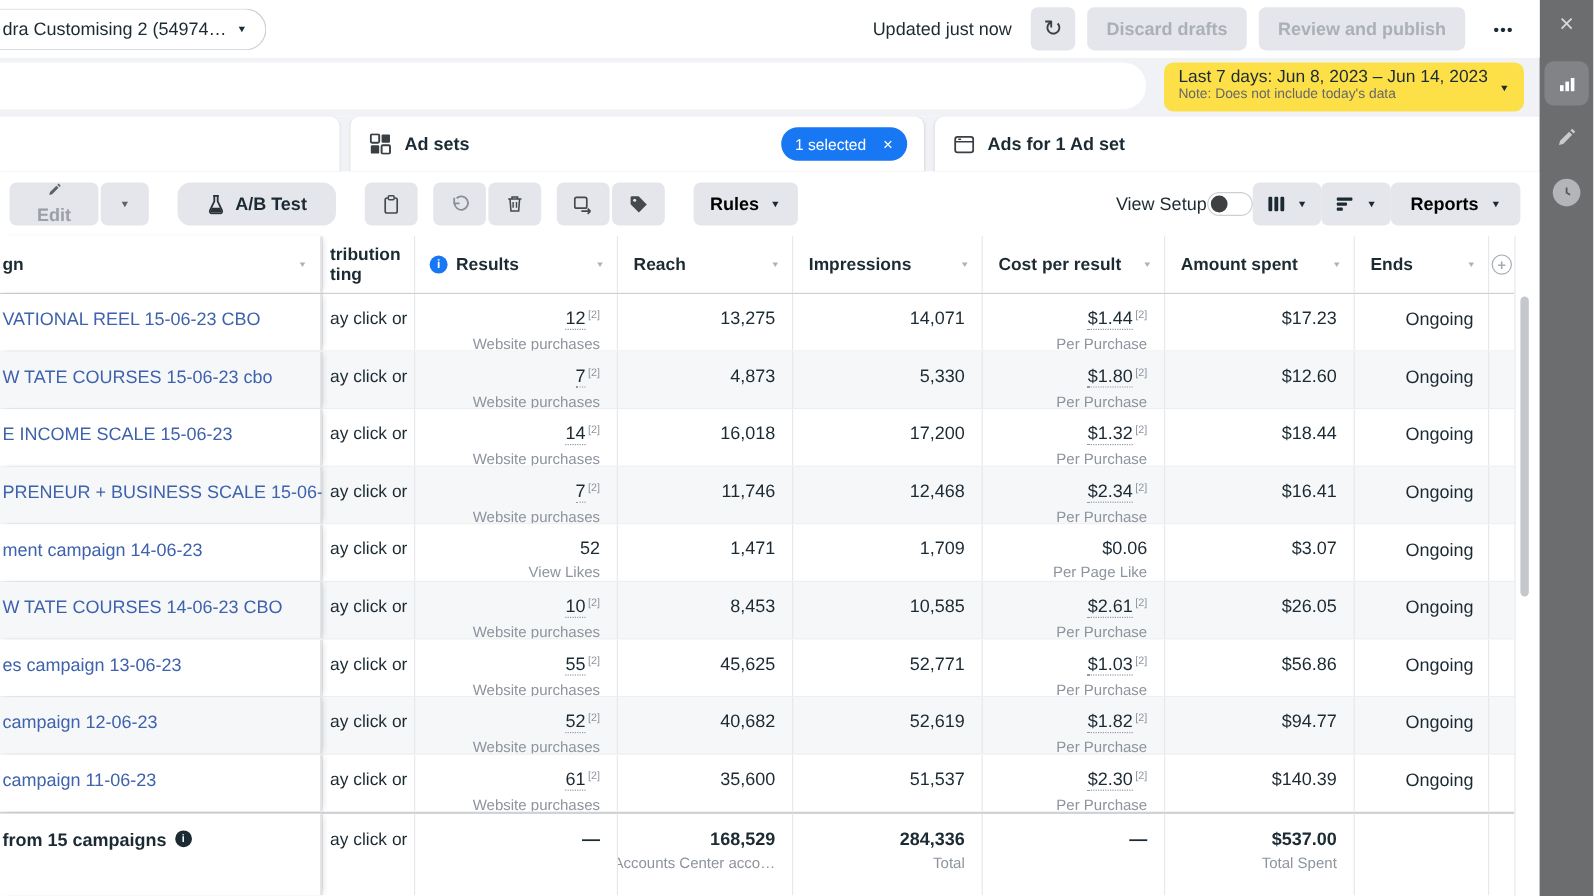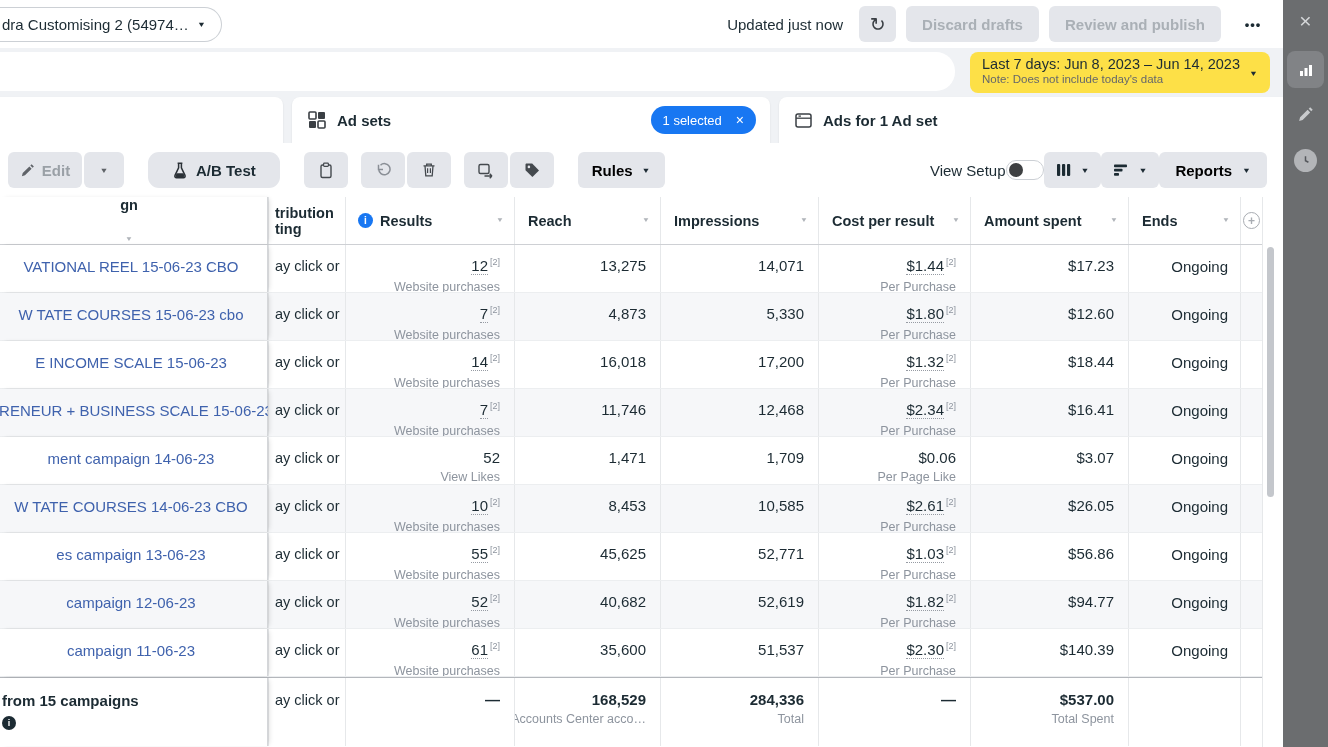--- a/index.html
+++ b/index.html
@@ -41,21 +41,21 @@
   .tab-inner { display:flex; align-items:center; height:100%; padding:0 16px; gap:11px; }
   .tab-label { font-size:15px; font-weight:bold; color:#1c2b33; white-space:nowrap; }
   .sel-pill { position:absolute; right:14px; top:9px; height:28px; background:#1877f2; color:#fff; border-radius:14px;
     display:flex; align-items:center; padding:0 12px; gap:14px; font-size:13px; cursor:pointer; }
   .sel-pill .x { font-size:14px; line-height:1; }
   .gicon { color:#3a3f44; display:block; }
 
   
   .toolbar { position:absolute; top:143px; left:0; width:1283px; height:54px; background:#fff; display:flex; align-items:center; }
   .tb { margin-left:2px; }
-  .edit-main { margin-left:8px; width:74px; gap:7px; color:#9aa0a6; font-weight:bold; }
+  .edit-main { margin-left:8px; width:74px; gap:7px; color:#9aa0a6; font-weight:bold;flex-direction:column; }
   .edit-main svg { color:#5f6368; }
   .edit-caret { width:40px; }
   .ab-btn { margin-left:24px; padding:0 24px; gap:8px; color:#1c2b33; font-weight:bold;border-radius:11px; }
   .tool-icon { width:44px; color:#44494e; }
   .first-gap { margin-left:24px; }
   .mid-gap { margin-left:13px; }
   .undo-ic { color:#8a8f96; }
   .rules-btn { margin-left:24px; padding:0 14px; gap:9px; font-weight:bold; }
   .toolbar-right { position:absolute; right:16px; top:9px; display:flex; align-items:center; }
   .vs-label { font-size:15px; }
@@ -67,39 +67,39 @@
   
   .table-area { position:absolute; top:197px; left:0; width:1262px; height:550px; background:#fff;
     --cols:268px 77px 169px 146px 158px 152px 158px 112px 22px; }
   .thead, .trow, .tfoot { display:grid; grid-template-columns:var(--cols); }
   .thead { height:48px; border-bottom:1px solid #ced0d4; }
   .trow { height:48px; border-bottom:1px solid #eceef0; background:#fff; }
   .trow.alt { background:#f6f7f9; }
   .tfoot { height:69px; border-top:1px solid #b4b7bc; background:#fff; }
   .c { border-left:1px solid #e6e8ea; overflow:hidden; position:relative; }
   .c:first-child { border-left:none; }
-  .c-camp { box-shadow: inset -1px 0 0 #d4d6d9, 3px 0 5px -2px rgba(0,0,0,.14); z-index:2; background:inherit;flex-direction:column; }
+  .c-camp { box-shadow: inset -1px 0 0 #d4d6d9, 3px 0 5px -2px rgba(0,0,0,.14); z-index:2; background:inherit; }
 
   .hc { display:flex; align-items:center; font-size:14.5px; font-weight:bold; color:#1c2b33; }
   .hc .sort { font-size:8px; color:#b0b4ba; transform:scaleY(.8); }
   .h-camp { justify-content:space-between; padding:0 12px 0 2px; }
   .h-attr { flex-direction:column; align-items:flex-start; justify-content:center; padding-left:6px; line-height:16px; }
   .h-results { padding:0 10px 0 12px; justify-content:space-between; }
   .h-results .left { display:flex; align-items:center; gap:7px; }
   .h-plain { justify-content:space-between; padding:0 10px 0 13px; }
   .h-extra { justify-content:center; }
 
   .info-blue { width:15px; height:15px; border-radius:50%; background:#1877f2; color:#fff; font-size:10px; font-weight:bold;
     display:flex; align-items:center; justify-content:center; flex:0 0 auto; }
   .info-dark { width:14px; height:14px; border-radius:50%; background:#1c2b33; color:#fff; font-size:9px; font-weight:bold;
     display:flex; align-items:center; justify-content:center; flex:0 0 auto; }
   .add-col { width:17px; height:17px; border-radius:50%; border:1.5px solid #a8acb2; color:#a8acb2; font-size:12px;
     display:flex; align-items:center; justify-content:center; cursor:pointer; }
 
-  .c-camp.body { display:flex; align-items:center; padding:13px 8px 0 2px; }
+  .c-camp.body { display:flex; align-items:flex-start; padding:13px 8px 0 2px; }
   .camp-link { color:#3f62ad; font-size:15px; text-decoration:none; white-space:nowrap; cursor:pointer; }
   .c-attr { display:flex; align-items:flex-start; padding:13px 0 0 6px; font-size:14.5px; color:#1c2b33; white-space:nowrap; }
   .num { display:flex; flex-direction:column; align-items:flex-end; padding:13px 14px 0 4px; }
   .vline { display:flex; align-items:flex-start; line-height:15px; }
   .val { font-size:15px; color:#1c2b33; }
   .dotted { border-bottom:1.5px dotted #969ba3; padding-bottom:1px; }
   .ref { font-size:9px; color:#8d949e; margin-left:2px; position:relative; top:-3px; }
   .sub { font-size:12.5px; color:#8d949e; margin-top:5px; white-space:nowrap; }
   .c-ends { display:flex; align-items:flex-start; justify-content:flex-end; padding:13px 12px 0 0; font-size:15px; }
 

